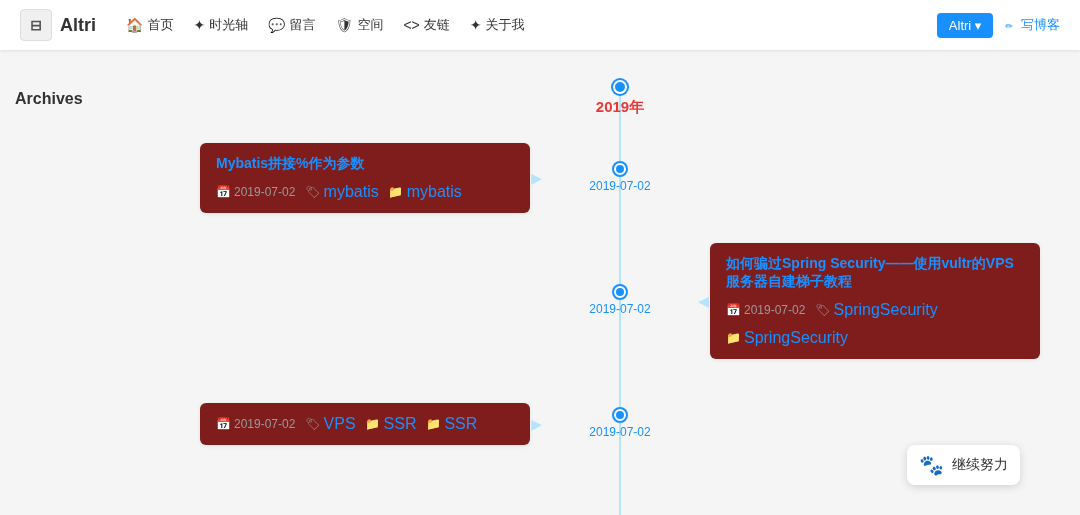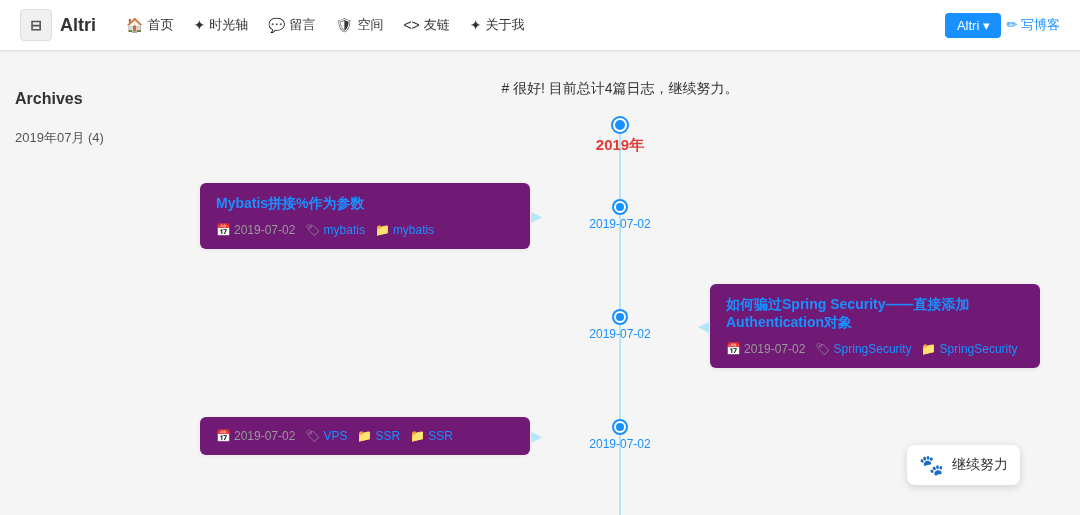--- a/index.html
+++ b/index.html
@@ -49,21 +49,21 @@
       gap: 4px;
       color: #333;
       font-size: 13px;
       cursor: pointer;
       text-decoration: none;
     }
     .nav-icon { font-size: 14px; }
     .header-actions {
       display: flex;
       align-items: center;
-      gap: 5px;
+      gap: 12px;
     }
     .btn-user {
       background: #1890ff;
       color: #fff;
       border: none;
       border-radius: 4px;
       padding: 5px 12px;
       cursor: pointer;
       font-size: 13px;
       display: flex;
@@ -72,20 +72,21 @@
     }
     .btn-write {
       background: none;
       border: none;
       color: #1890ff;
       cursor: pointer;
       font-size: 13px;
       display: flex;
       align-items: center;
       gap: 4px;
+      font-family: Liberation Mono, monospace;
     }
 
     
     .main-container {
       display: flex;
       max-width: 1080px;
       margin: 0 auto;
       padding: 20px 0;
       background: #f5f5f5;
       min-height: calc(515px - 50px);
@@ -194,21 +195,21 @@
       margin-bottom: 4px;
     }
     .timeline-date {
       font-size: 12px;
       color: #1890ff;
       white-space: nowrap;
     }
 
     
     .blog-card {
-      background: #701a75;
+      background: #7f1d1d;
       border-radius: 6px;
       padding: 12px 16px;
       box-shadow: 0 1px 4px rgba(0,0,0,0.08);
       max-width: 340px;
       width: 100%;
       position: relative;
     }
     .blog-card-title {
       font-size: 14px;
       color: #1890ff;
@@ -224,21 +225,21 @@
       color: #999;
       flex-wrap: wrap;
     }
     .meta-item {
       display: flex;
       align-items: center;
       gap: 3px;
     }
     .meta-tag {
       color: #1890ff;
-      font-size: 12px;
+      font-size: 16px;
     }
 
     
     .watermark {
       position: fixed;
       bottom: 30px;
       right: 60px;
       background: #fff;
       border-radius: 8px;
       padding: 8px 12px;
@@ -291,25 +292,23 @@
     <button class="btn-user">Altri ▾</button>
     <button class="btn-write">✏ 写博客</button>
   </div>
 </header>
 
 <div class="main-container">
 
   <aside class="sidebar">
     <div class="sidebar-title">Archives</div>
 
-    <div class="sidebar-item">2019年07月 (4)</div>
   </aside>
 
   <main class="content">
-    <div class="top-message"># 很好! 目前总计4篇日志，继续努力。</div>
 
     <div class="timeline-wrapper">
       <div class="timeline-line"></div>
 
       <div style="display:flex; align-items:center; margin-bottom:16px; position:relative; z-index:2;">
         <div style="flex:1;"></div>
         <div style="display:flex; flex-direction:column; align-items:center; min-width:100px;">
           <div class="timeline-dot" style="background:#1890ff; width:14px; height:14px;"></div>
           <div class="year-label" style="margin-bottom:0;">2019年</div>
         </div>
@@ -353,21 +352,21 @@
 
     <div class="timeline-center">
       <div class="timeline-dot"></div>
       <div class="timeline-date">2019-07-02</div>
     </div>
 
       <div class="timeline-right" style="position:relative;">
         <div style="position:absolute; left:28px; top:50%; transform:translateY(-50%); color:#b3e5fc; font-size:14px;">◀</div>
 
     <div class="blog-card">
-      <div class="blog-card-title">如何骗过Spring Security——直接添加Authentication对象</div>
+      <div class="blog-card-title">如何骗过Spring Security——使用vultr的VPS服务器自建梯子教程</div>
       <div class="blog-card-meta">
         <span class="meta-item">
           <span>📅</span>
           <span>2019-07-02</span>
         </span>
         <span class="meta-item">
                     <span>🏷</span>
                     <span class="meta-tag">SpringSecurity</span>
                   </span>
                   <span class="meta-item">

